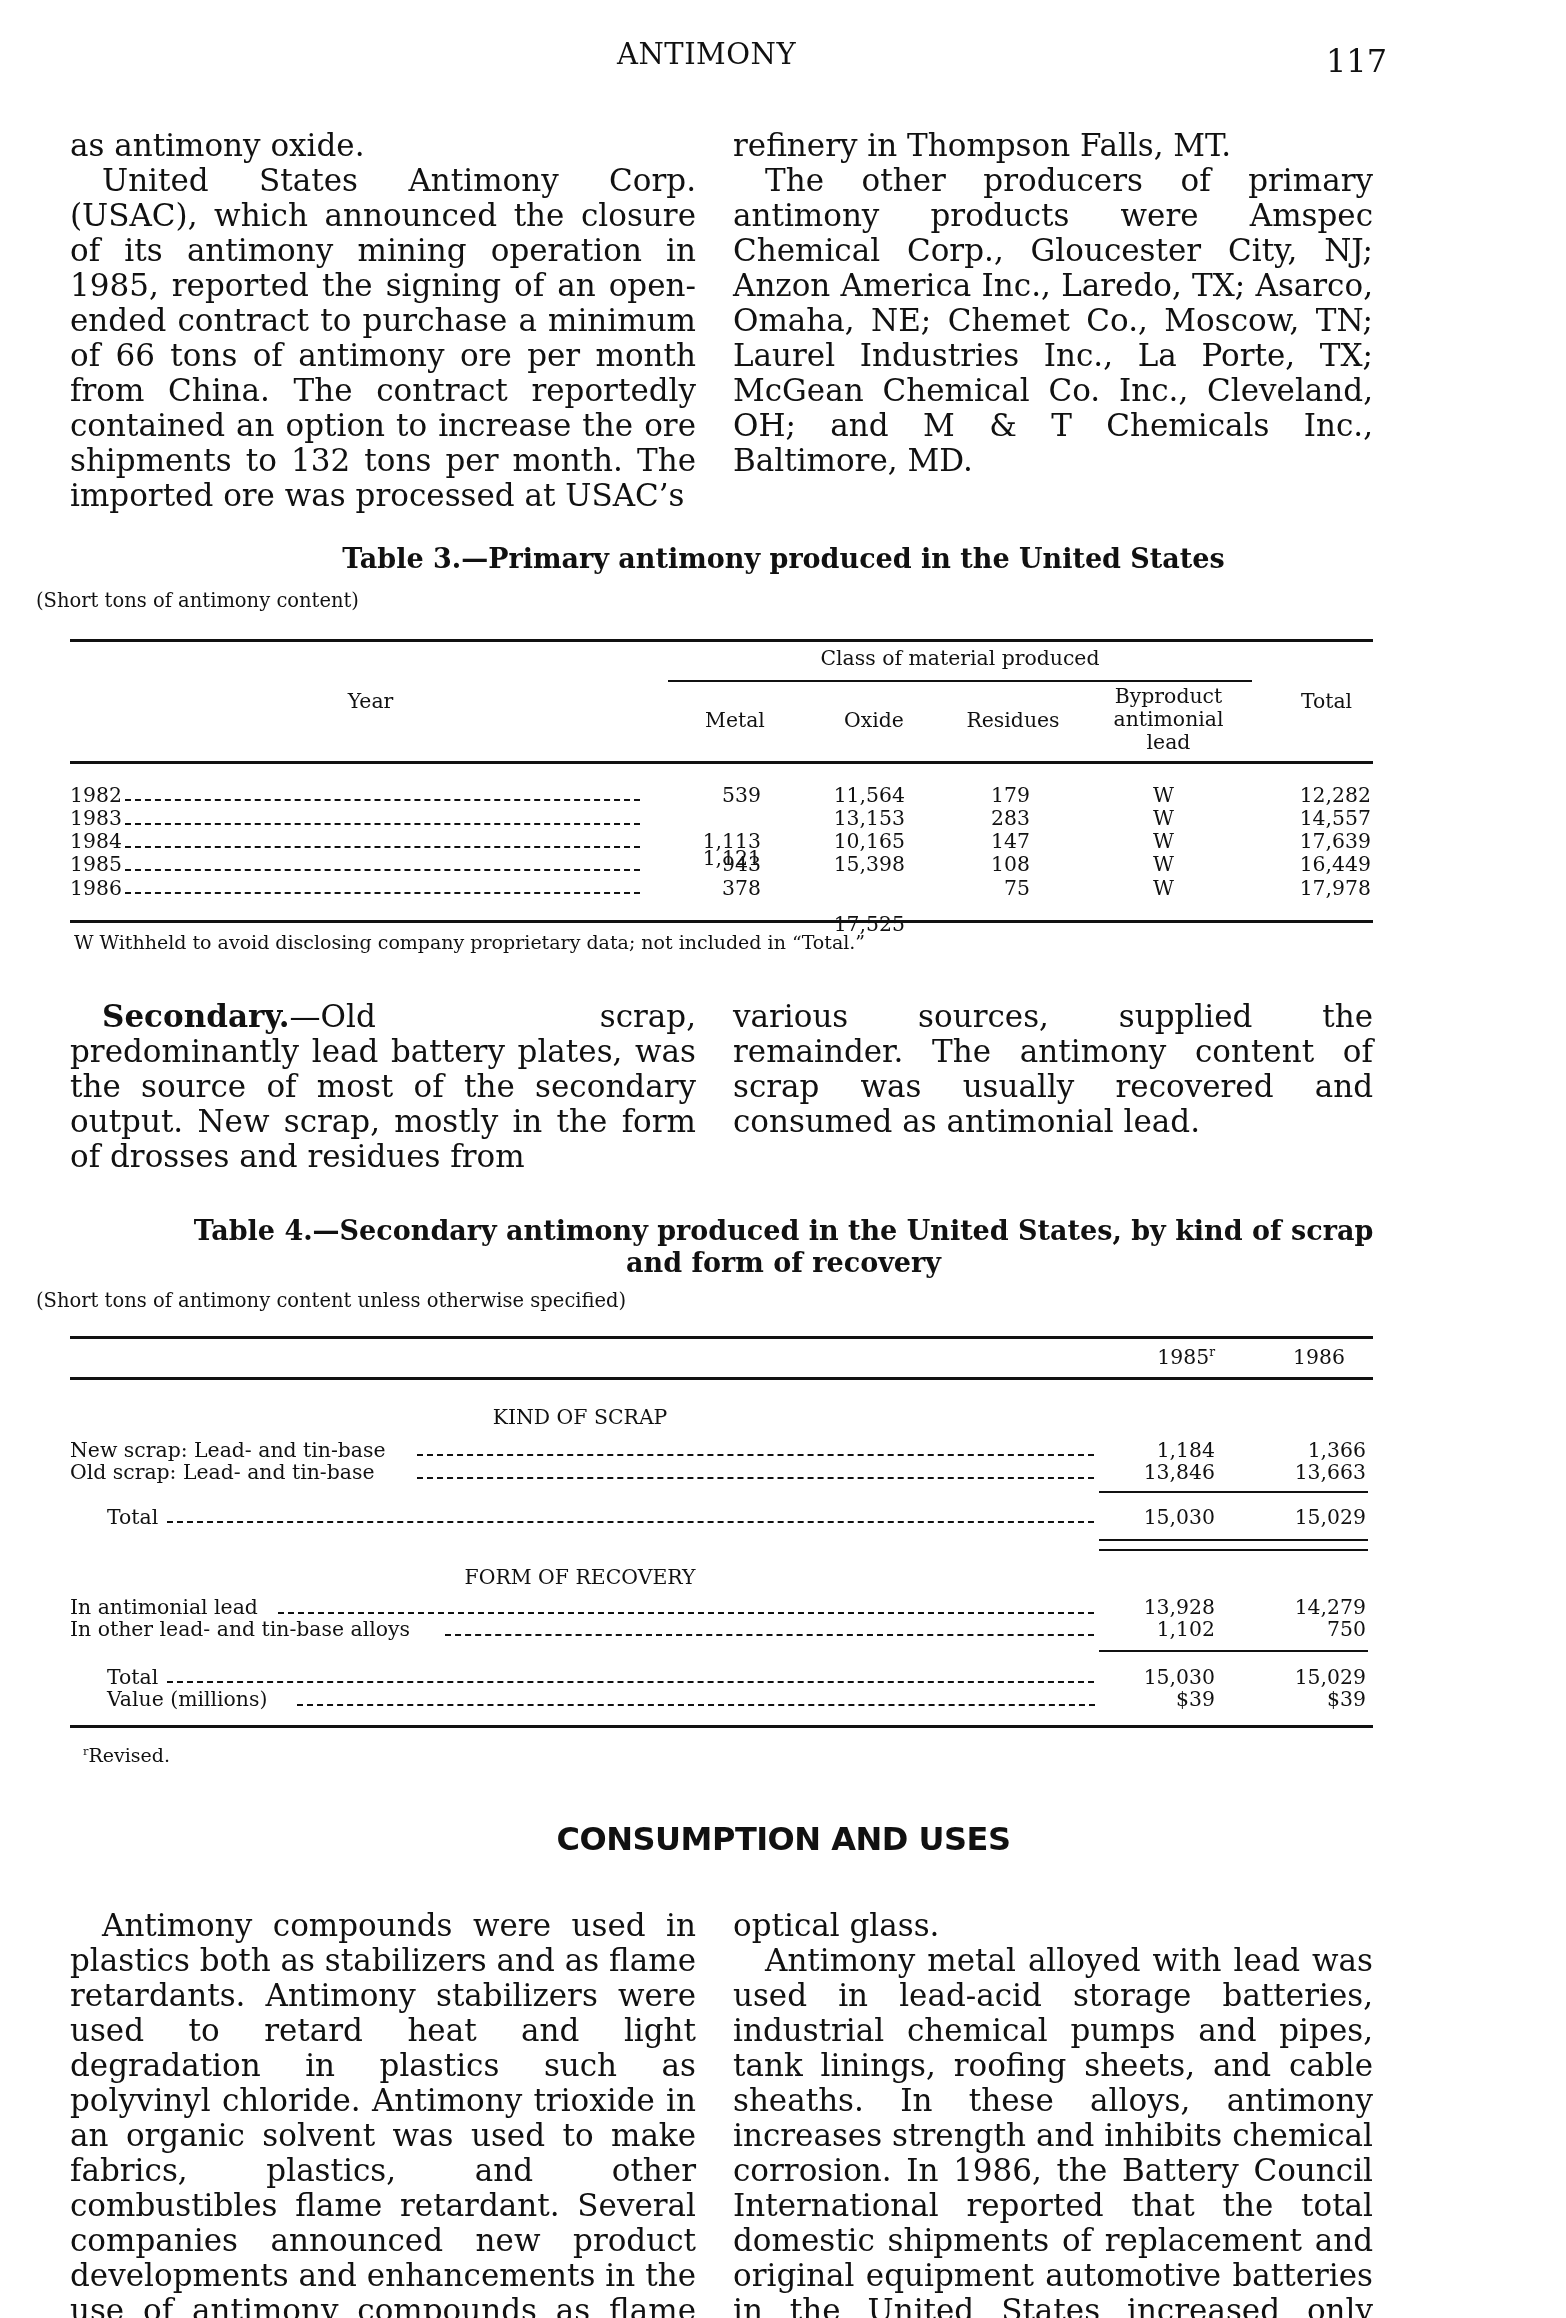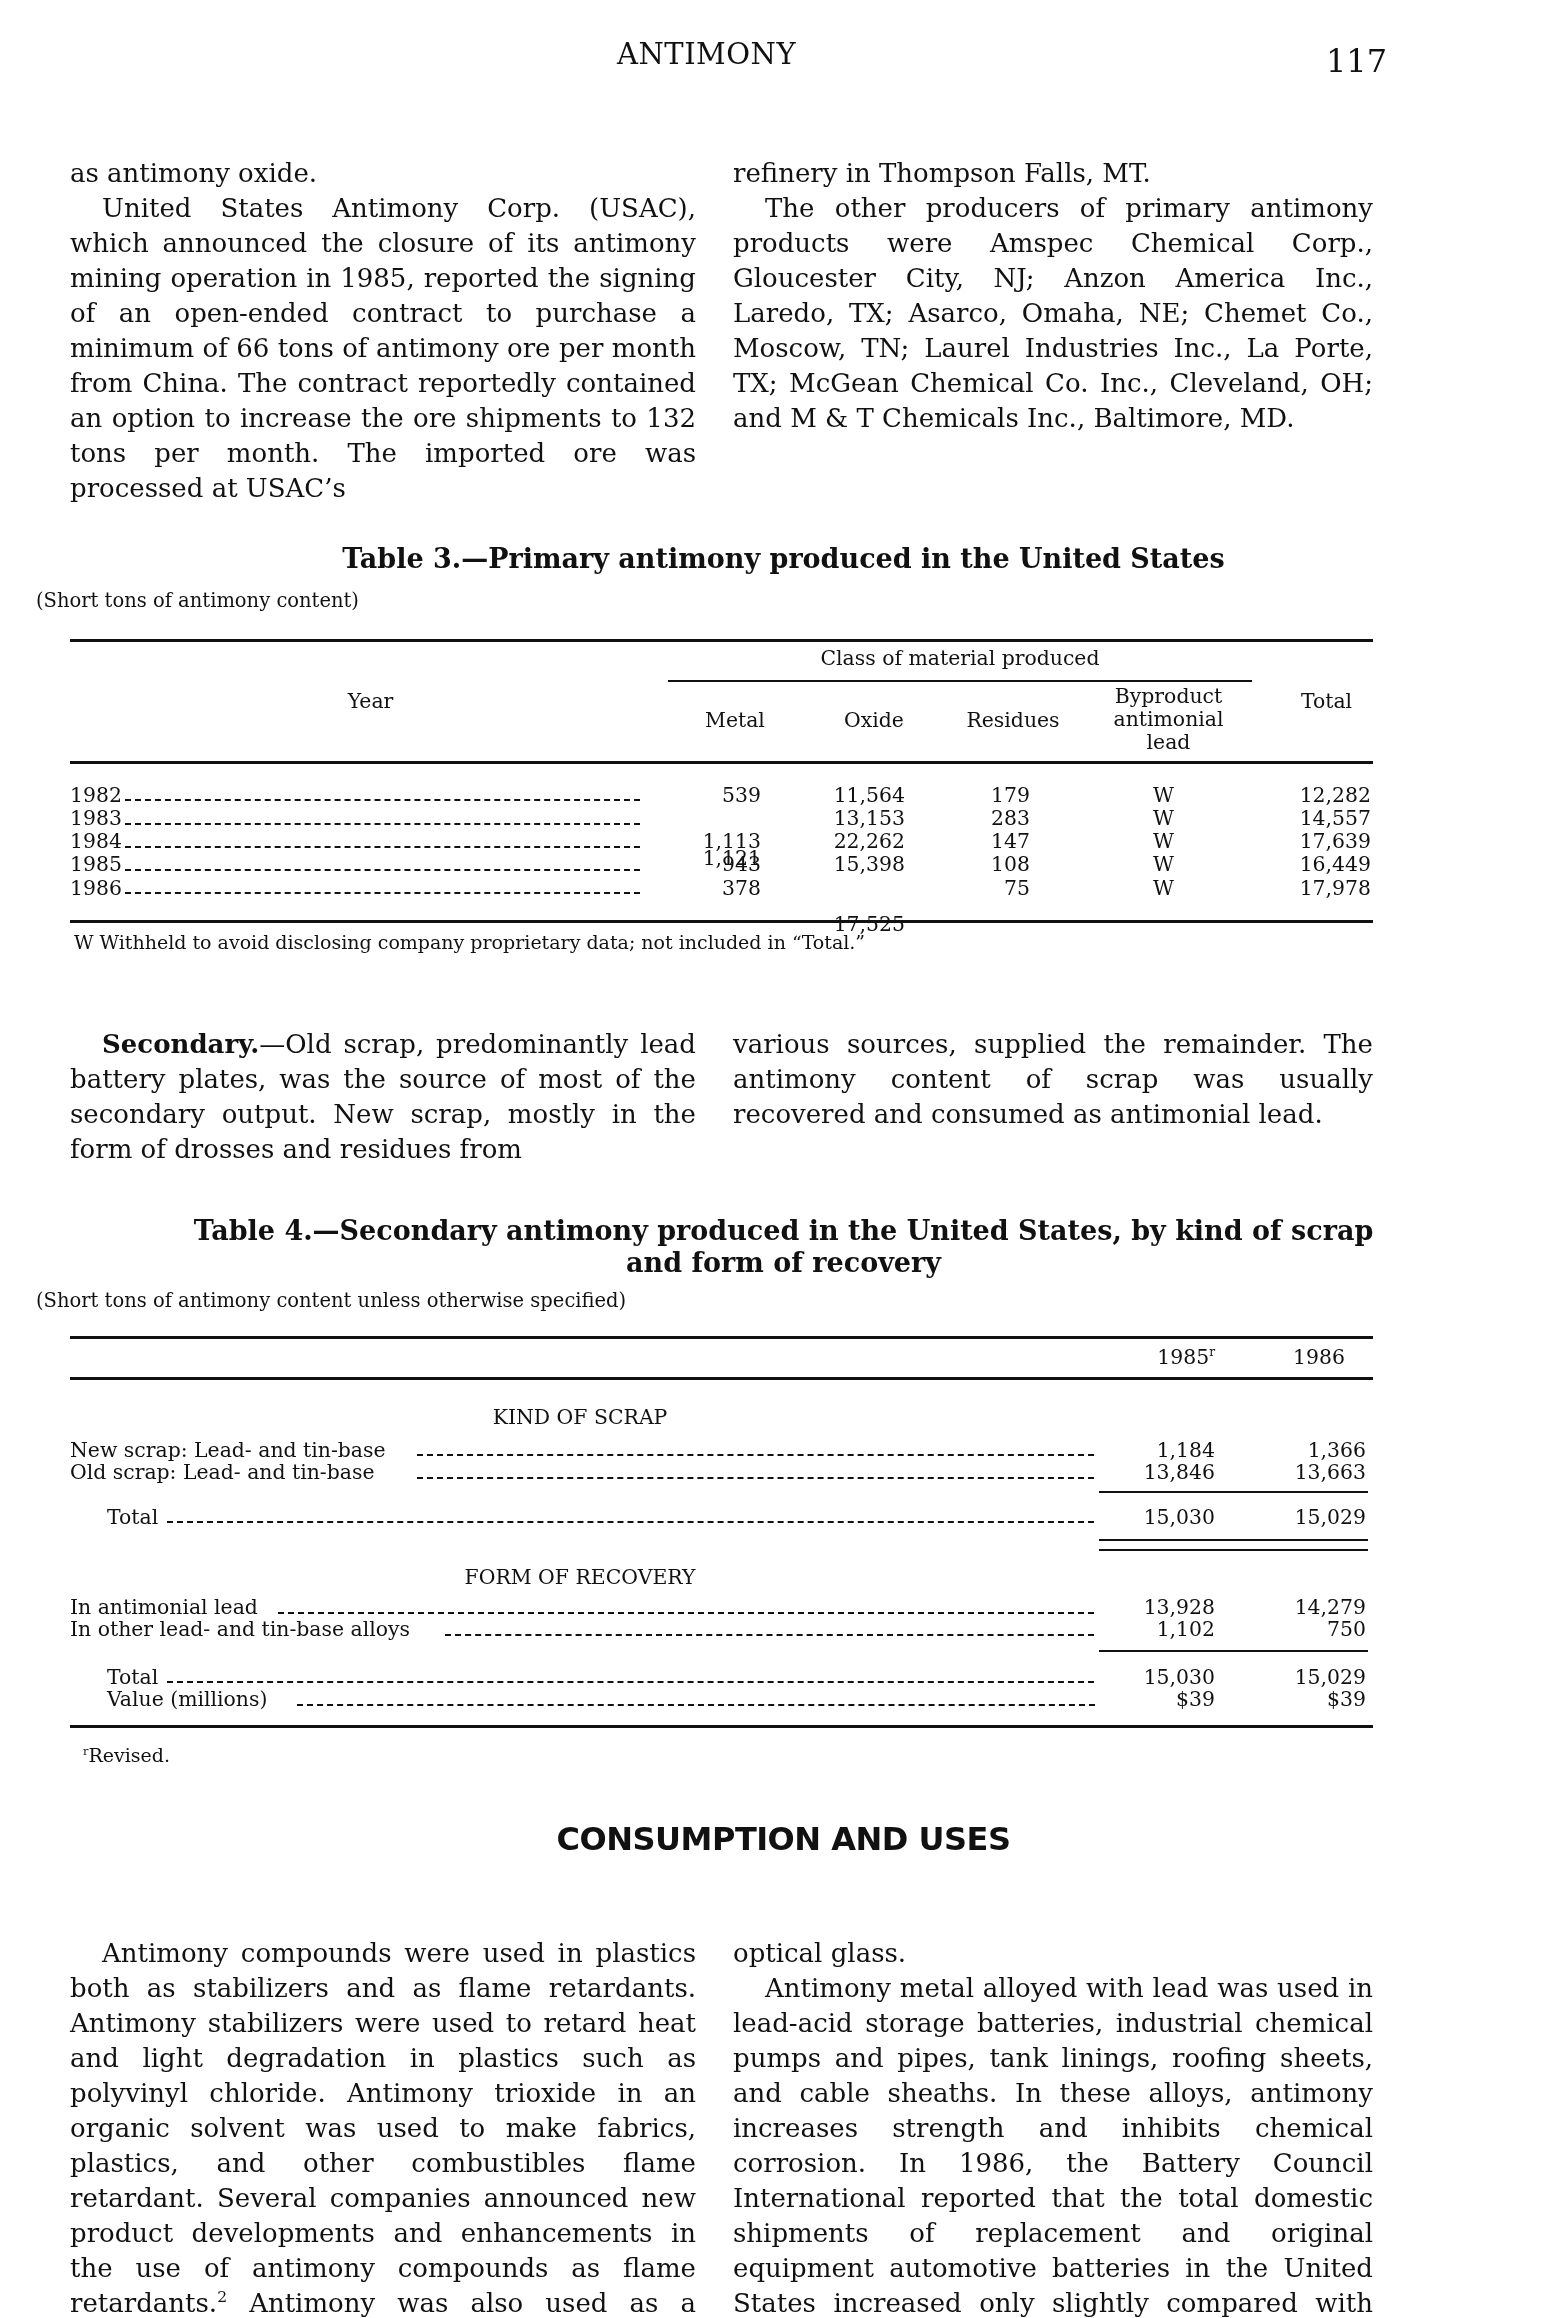--- a/index.html
+++ b/index.html
@@ -6,21 +6,21 @@
   body {
     width: 1567px; height: 2536px; position: relative; overflow: hidden;
     color: #111111;
     font-family: "DejaVu Serif", "Liberation Serif", serif;
   }
   .abs { position: absolute; }
   .running-head { top: 37px; left: 0; width: 1567px; height: 42px; }
   .running-title { position: absolute; left: 617px; top: 0; font-size: 29px; letter-spacing: 0.5px; }
   .page-num { position: absolute; left: 1326px; top: 4.6px; font-size: 32px; }
 
-  .col { position: absolute; font-size: 26px; line-height: 35px; text-align: justify; margin-top: 28px; }
+  .col { position: absolute; font-size: 31px; line-height: 35px; text-align: justify; }
   .col p { margin: 0; }
   .col p.ind { text-indent: 32px; }
   .col-left { left: 70px; width: 626px; }
   .col-right { left: 733px; width: 640px; }
 
   .tbl-title { position: absolute; left: 0; width: 1567px; text-align: center; font-weight: bold; font-size: 27px; line-height: 32px; }
   .tbl-sub { position: absolute; left: 0; width: 1269px; text-align: left; font-size: 19.5px; padding-left: 36px; }
 
   .rule { position: absolute; background: #111; height: 3.2px; }
   .rule-thin { position: absolute; background: #111; height: 2.3px; }
@@ -95,21 +95,21 @@
         <div class="cell" style="top: 806px; left: 640px; width: 121px; margin-top: 40px;">1,121</div>
         <div class="cell" style="top: 806px; left: 784px; width: 121px;">13,153</div>
         <div class="cell" style="top: 806px; left: 909px; width: 121px;">283</div>
         <div class="cell" style="top: 806px; left: 1053px; width: 121px;">W</div>
         <div class="cell" style="top: 806px; left: 1250px; width: 121px;">14,557</div>
       </div>
       <div>
         <div class="year-label" style="top: 829px; left: 70px;">1984</div>
         <div class="leader" style="top: 846px; left: 125px; width: 515px;"></div>
         <div class="cell" style="top: 829px; left: 640px; width: 121px;">1,113</div>
-        <div class="cell" style="top: 829px; left: 784px; width: 121px;">22,262</div>
+        <div class="cell" style="top: 829px; left: 784px; width: 121px;">10,165</div>
         <div class="cell" style="top: 829px; left: 909px; width: 121px;">147</div>
         <div class="cell" style="top: 829px; left: 1053px; width: 121px;">W</div>
         <div class="cell" style="top: 829px; left: 1250px; width: 121px;">17,639</div>
       </div>
       <div>
         <div class="year-label" style="top: 852px; left: 70px;">1985</div>
         <div class="leader" style="top: 869px; left: 125px; width: 515px;"></div>
         <div class="cell" style="top: 852px; left: 640px; width: 121px;">943</div>
         <div class="cell" style="top: 852px; left: 784px; width: 121px;">15,398</div>
         <div class="cell" style="top: 852px; left: 909px; width: 121px;">108</div>

